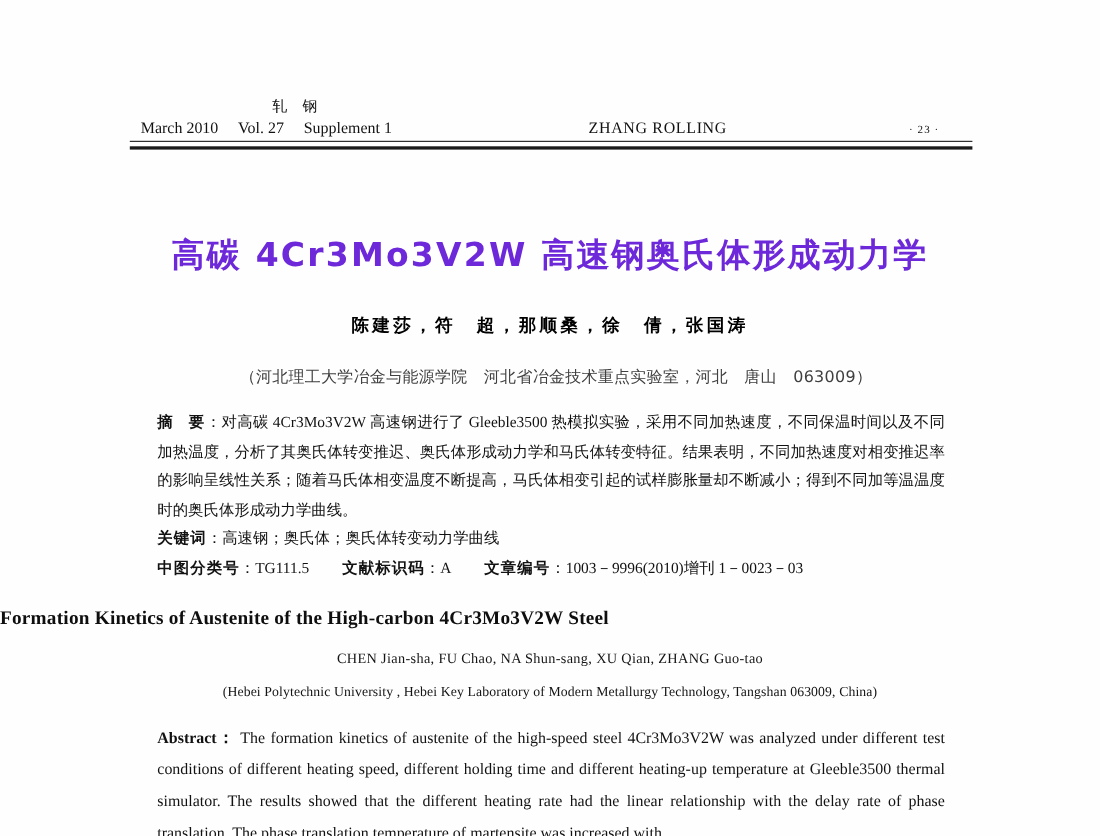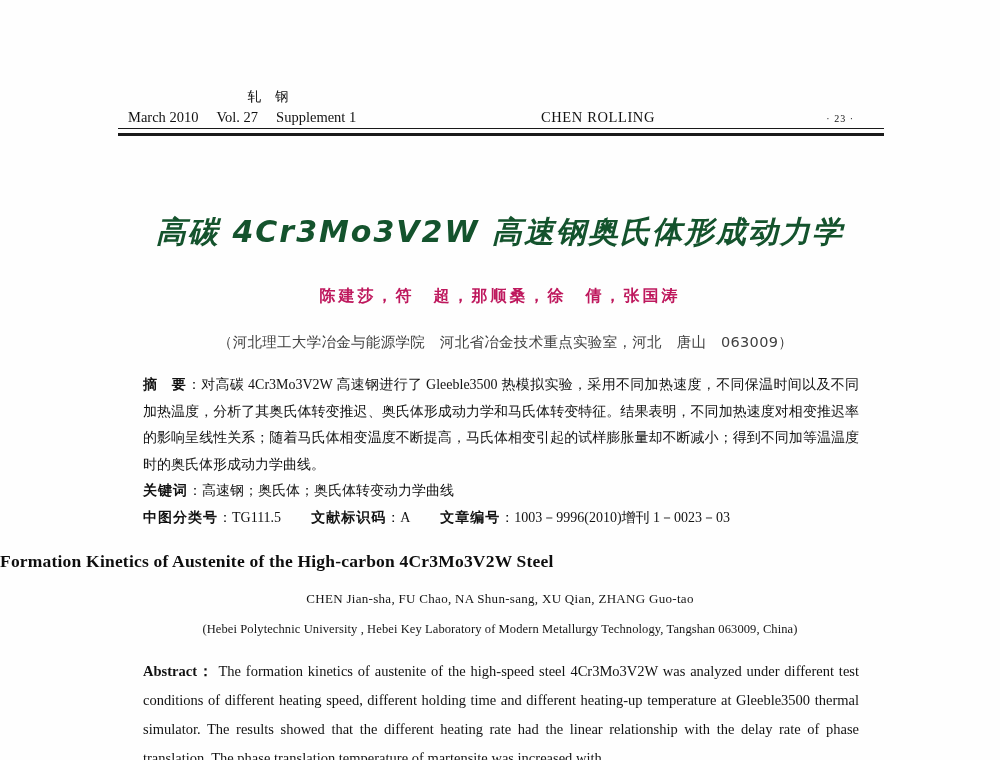--- a/index.html
+++ b/index.html
@@ -93,34 +93,33 @@
   .title-cn {
     position: absolute;
     left: 0;
     top: 212px;
     width: 1000px;
     text-align: center;
     font-family: "DejaVu Sans", "Liberation Sans", sans-serif;
     font-weight: 700;
     font-size: 30px;
     letter-spacing: 2px;
-    color: #14532d;
-    font-style: italic;
+    color: #6d28d9;
   }
   .authors-cn {
     position: absolute;
     left: 0;
     top: 286px;
     width: 1000px;
     text-align: center;
     font-family: "DejaVu Sans", "Liberation Sans", sans-serif;
     font-weight: 700;
     font-size: 16px;
     letter-spacing: 3px;
-    color: #be185d;
+    color: #000000;
   }
   .affil-cn {
     position: absolute;
     left: 0;
     top: 333px;
     width: 793px;
     text-align: right;
     font-size: 14.5px;
     letter-spacing: .3px;
     font-family: "DejaVu Sans", "Liberation Sans", sans-serif;
@@ -205,21 +204,21 @@
 
   <div class="masthead">
     <div class="mast-row cn">
       <div class="mast-mid cn">轧钢</div>
       <div class="mast-right">&nbsp;</div>
     </div>
     <div class="mast-row en">
       <div class="mast-left">
         <span>March 2010</span><span class="gap"></span><span>Vol. 27</span><span class="gap"></span><span>Supplement 1</span>
       </div>
-      <div class="mast-mid en">CHEN ROLLING</div>
+      <div class="mast-mid en">ZHANG ROLLING</div>
       <div class="mast-right">· 23 ·</div>
     </div>
   </div>
   <div class="rule-thin"></div>
   <div class="rule-thick"></div>
 
   <div class="title-cn">高碳 4Cr3Mo3V2W 高速钢奥氏体形成动力学</div>
   <div class="authors-cn">陈建莎，符　超，那顺桑，徐　倩，张国涛</div>
   <div class="affil-cn">（河北理工大学冶金与能源学院　河北省冶金技术重点实验室，河北　唐山　063009）</div>
 

